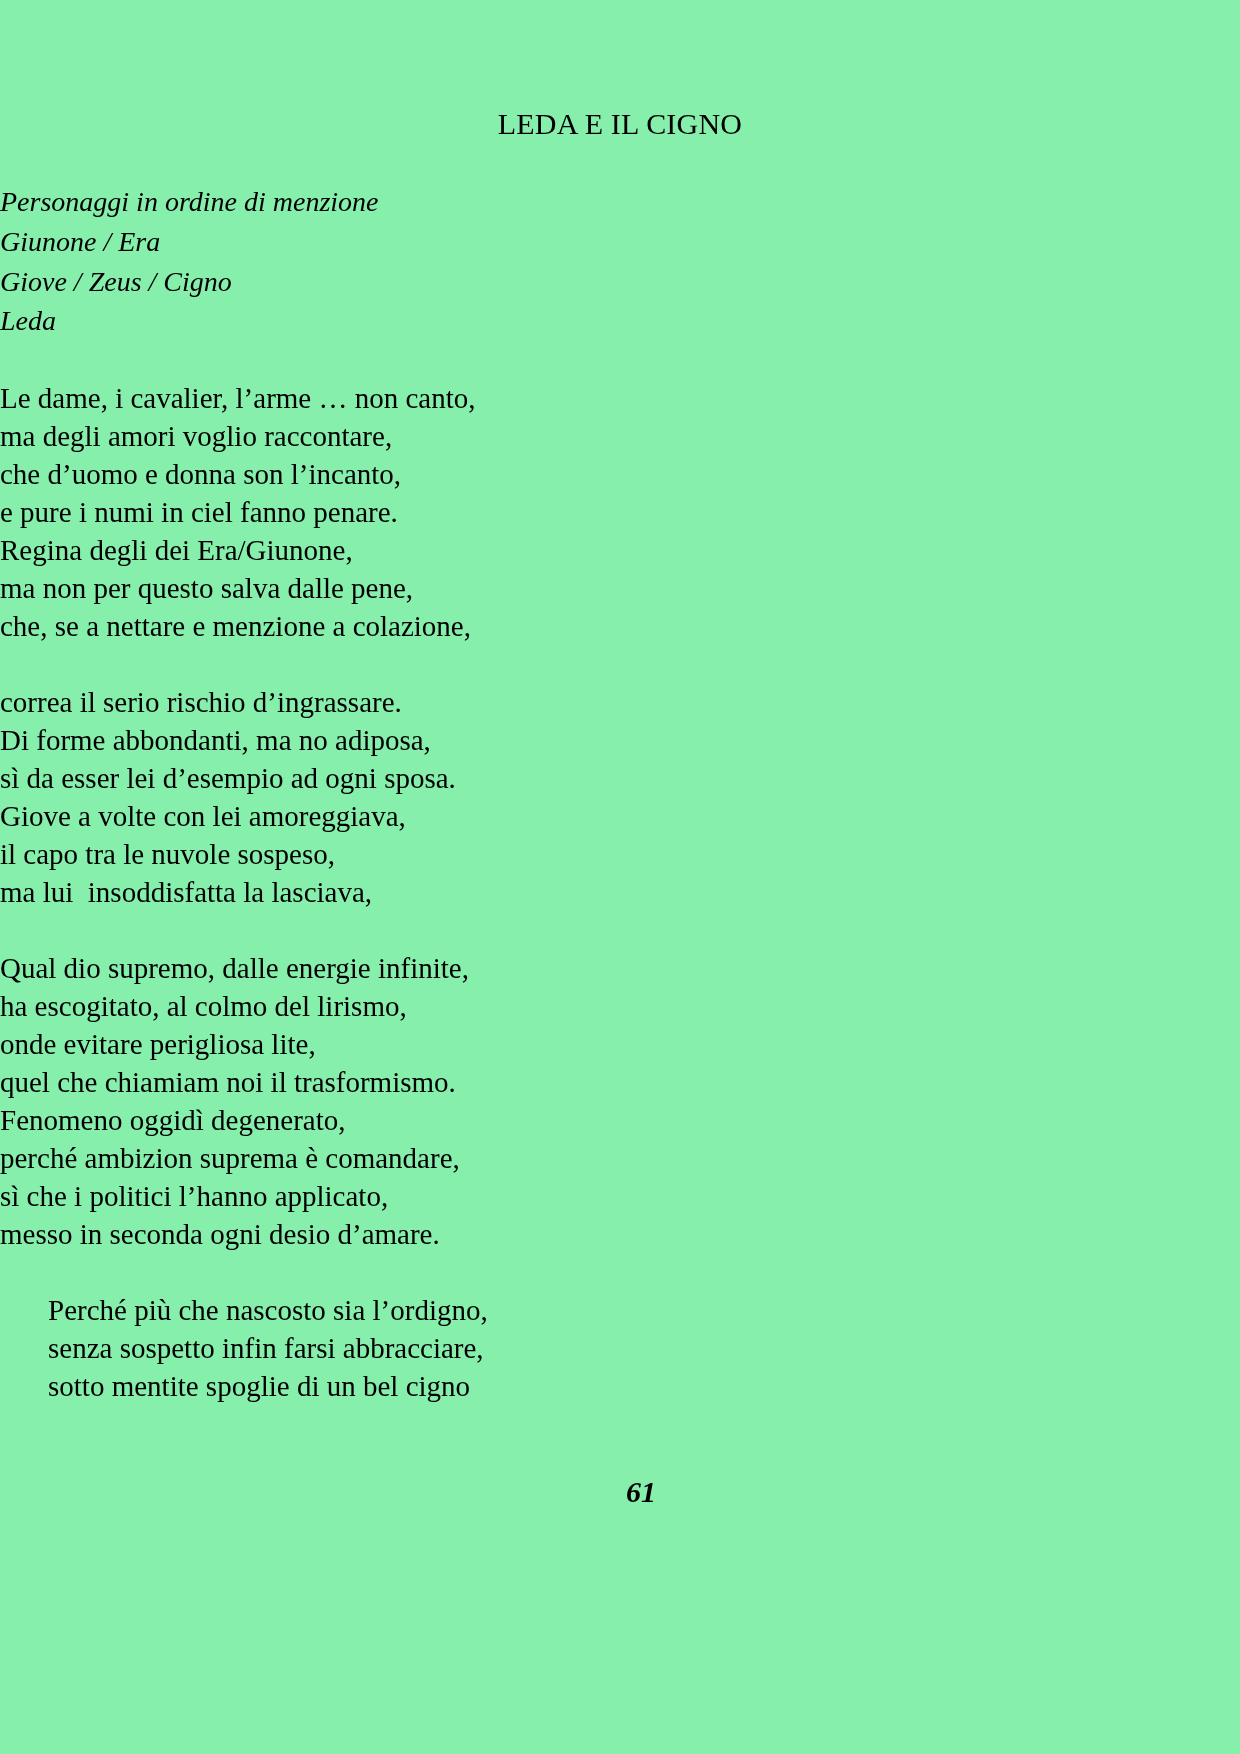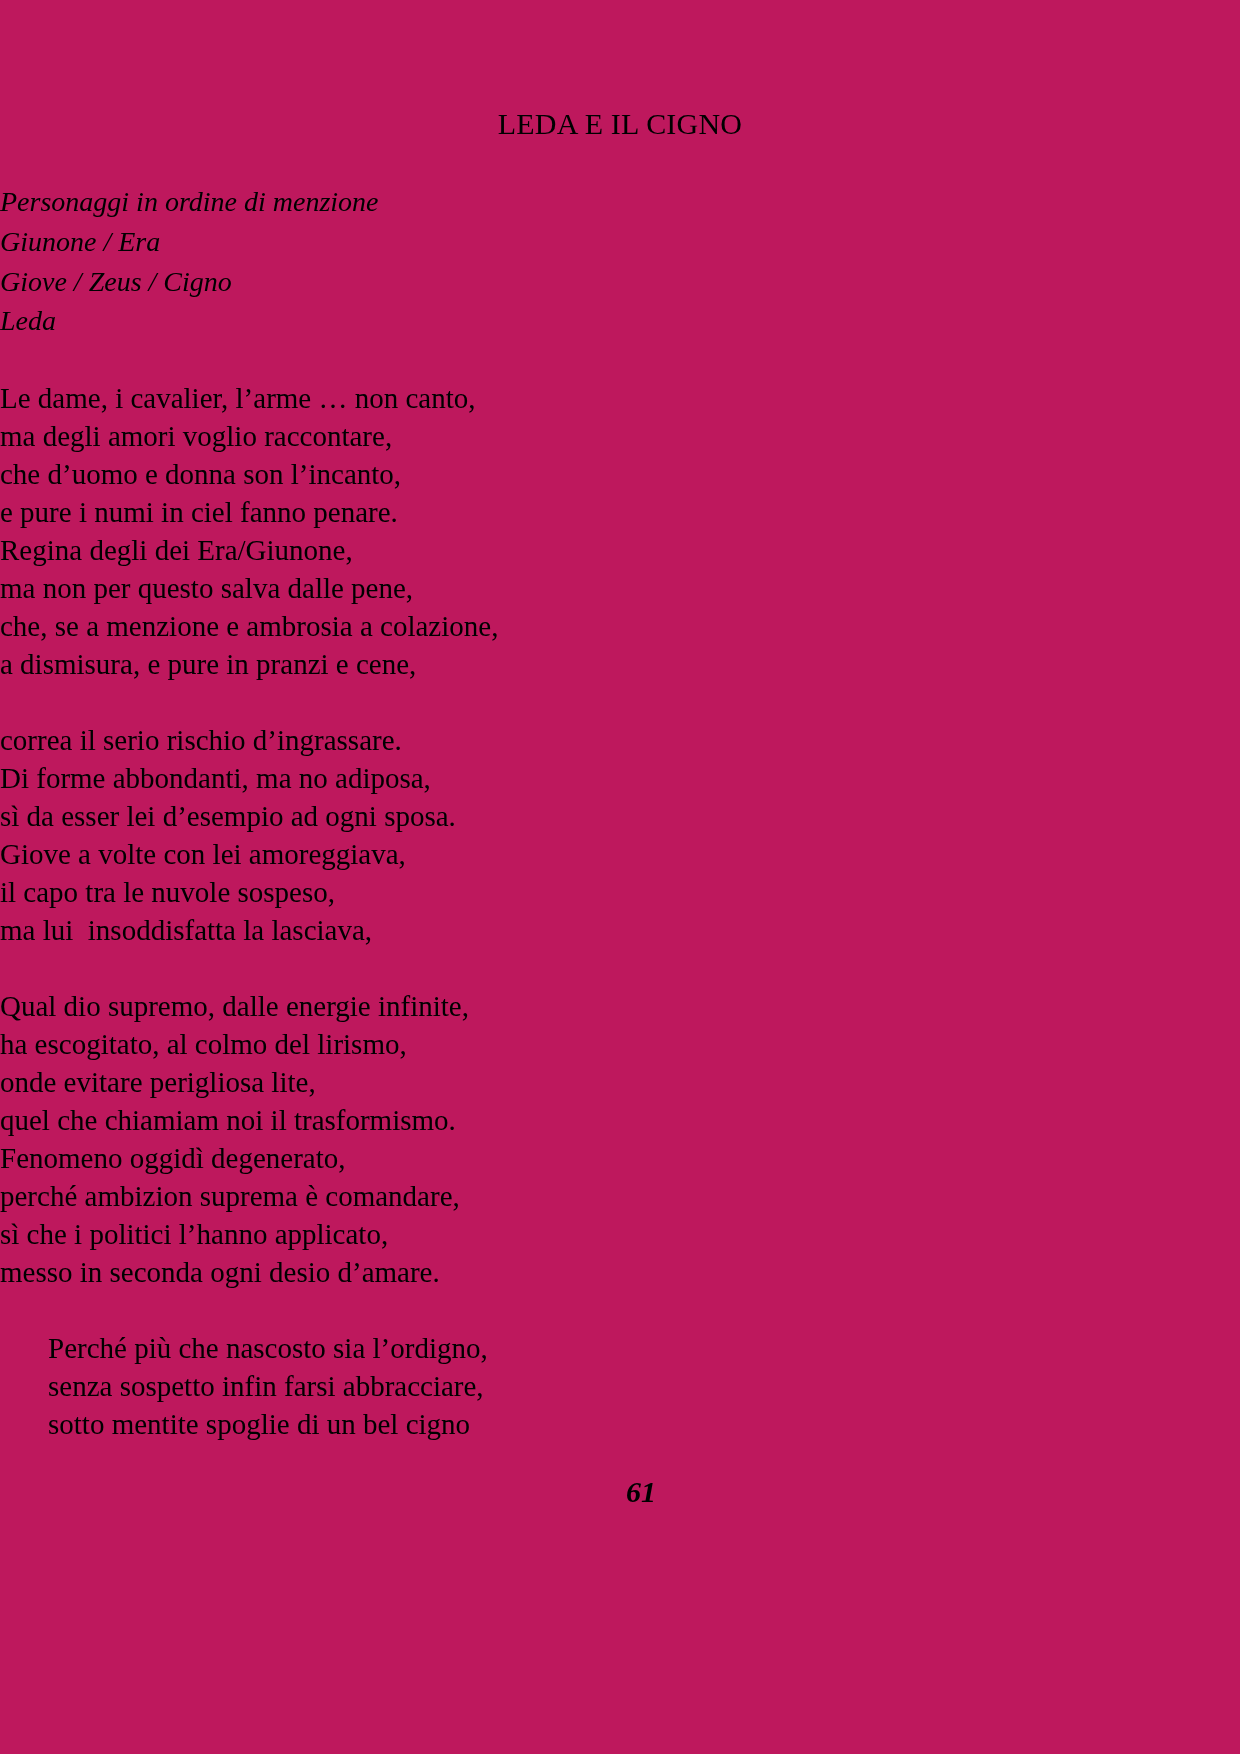--- a/index.html
+++ b/index.html
@@ -6,21 +6,21 @@
   html, body {
     margin: 0;
     padding: 0;
     background: #ffffff;
   }
   .page {
     position: relative;
     width: 1240px;
     height: 1754px;
     margin: 0 auto;
-    background: #be185d;
+    background: #86efac;
     color: #000000;
     font-family: "Liberation Serif", "DejaVu Serif", serif;
     overflow: hidden;
   }
   .content {
     position: absolute;
     left: 0;
     top: 0;
     width: 1240px;
     text-align: center;
@@ -100,22 +100,21 @@
 
     <div class="stanzas">
 
       <p class="stanza">
         <span class="verse">Le dame, i cavalier, l’arme … non canto,</span>
         <span class="verse">ma degli amori voglio raccontare,</span>
         <span class="verse">che d’uomo e donna son l’incanto,</span>
         <span class="verse">e pure i numi in ciel fanno penare.</span>
         <span class="verse">Regina degli dei Era/Giunone,</span>
         <span class="verse">ma non per questo salva dalle pene,</span>
-        <span class="verse">che, se a menzione e ambrosia a colazione,</span>
-        <span class="verse">a dismisura, e pure in pranzi e cene,</span>
+        <span class="verse">che, se a nettare e menzione a colazione,</span>
       </p>
 
       <p class="stanza">
         <span class="verse">correa il serio rischio d’ingrassare.</span>
         <span class="verse">Di forme abbondanti, ma no adiposa,</span>
         <span class="verse">sì da esser lei d’esempio ad ogni sposa.</span>
         <span class="verse">Giove a volte con lei amoreggiava,</span>
         <span class="verse">il capo tra le nuvole sospeso,</span>
         <span class="verse">ma lui  insoddisfatta la lasciava,</span>
       </p>

